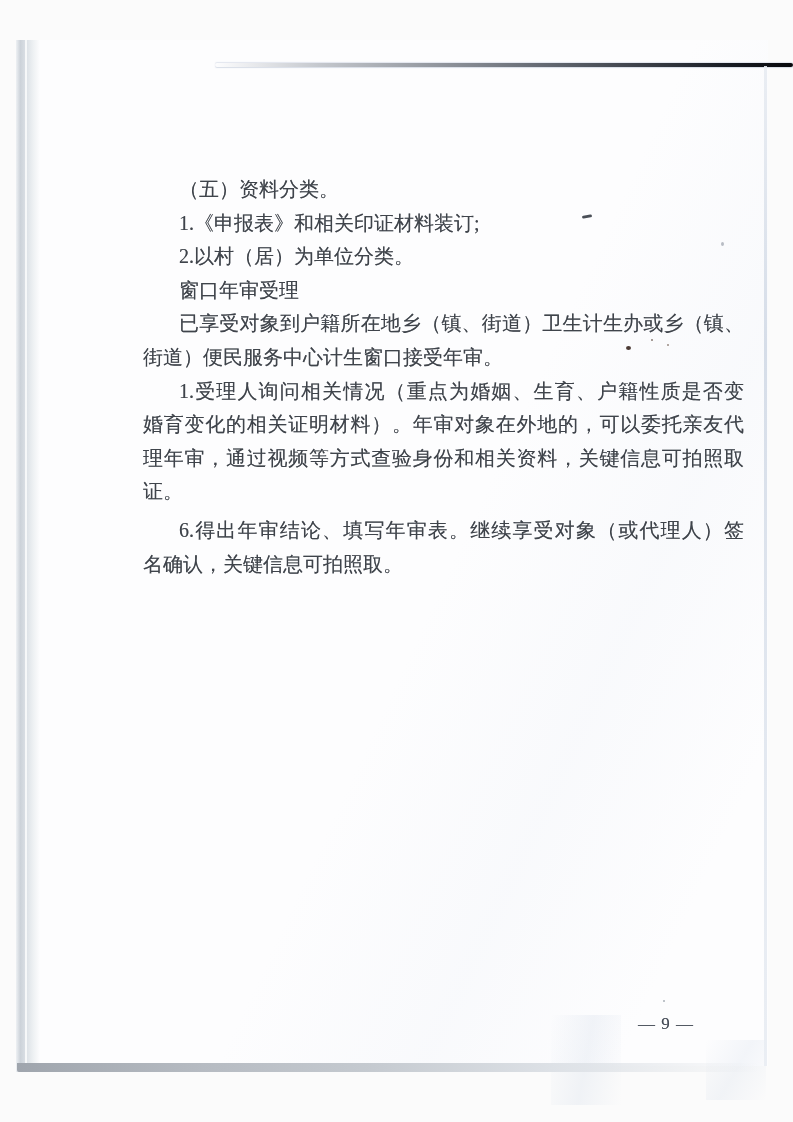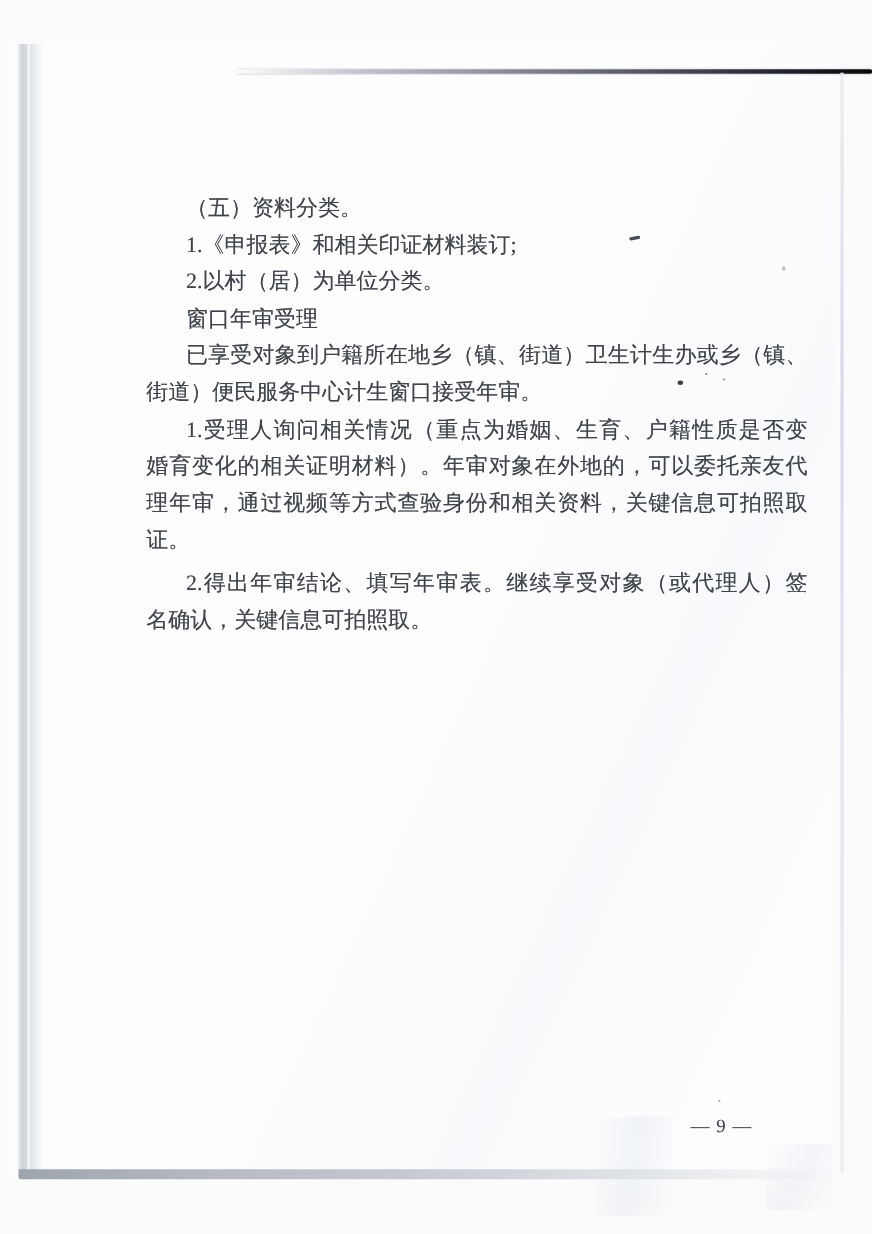--- a/index.html
+++ b/index.html
@@ -10,21 +10,21 @@
   html,body{margin:0;padding:0;}
   body{
     width:793px;height:1122px;
     background:#fbfbfb;
     font-family:"Liberation Serif","DejaVu Serif",serif;
     overflow:hidden;position:relative;
   }
   .scan{position:absolute;inset:0;}
   
   .page{
-    position:absolute;left:6px;top:40px;width:752px;height:1026px;
+    position:absolute;left:16px;top:40px;width:752px;height:1026px;
     background:
       linear-gradient(115deg, rgba(215,225,238,0) 55%, rgba(210,220,235,0.10) 72%, rgba(215,225,238,0) 88%),
       var(--paper);
     padding-left: 32px;
   }
   
   .edge-top{
     position:absolute;left:215px;top:63px;width:578px;height:4px;
     background:linear-gradient(to right, rgba(70,80,95,0) 0%, rgba(90,100,115,0.35) 18%, rgba(55,62,74,0.75) 55%, #1a1e26 88%, #07080b 100%);
     box-shadow:0 1px 1px rgba(130,150,180,0.30), 0 -1px 1px rgba(130,150,180,0.22);
@@ -92,21 +92,21 @@
       <div class="line indent">（五）资料分类。</div>
       <div class="line indent">1.《申报表》和相关印证材料装订;</div>
       <div class="line indent">2.以村（居）为单位分类。</div>
       <div class="line indent">窗口年审受理</div>
       <div class="line indent just">已享受对象到户籍所在地乡（镇、街道）卫生计生办或乡（镇、</div>
       <div class="line">街道）便民服务中心计生窗口接受年审。</div>
       <div class="line indent just">1.受理人询问相关情况（重点为婚姻、生育、户籍性质是否变</div>
       <div class="line just">婚育变化的相关证明材料）。年审对象在外地的，可以委托亲友代</div>
       <div class="line just">理年审，通过视频等方式查验身份和相关资料，关键信息可拍照取</div>
       <div class="line">证。</div>
-      <div class="line indent just gap">2.得出年审结论、填写年审表。继续享受对象（或代理人）签</div>
+      <div class="line indent just gap">6.得出年审结论、填写年审表。继续享受对象（或代理人）签</div>
       <div class="line">名确认，关键信息可拍照取。</div>
     </div>
 
     <div class="page-number">— 9 —</div>
 
     <div class="streak a"></div>
     <div class="streak b"></div>
 
     <span class="speck s1"></span>
     <span class="speck s2"></span>

